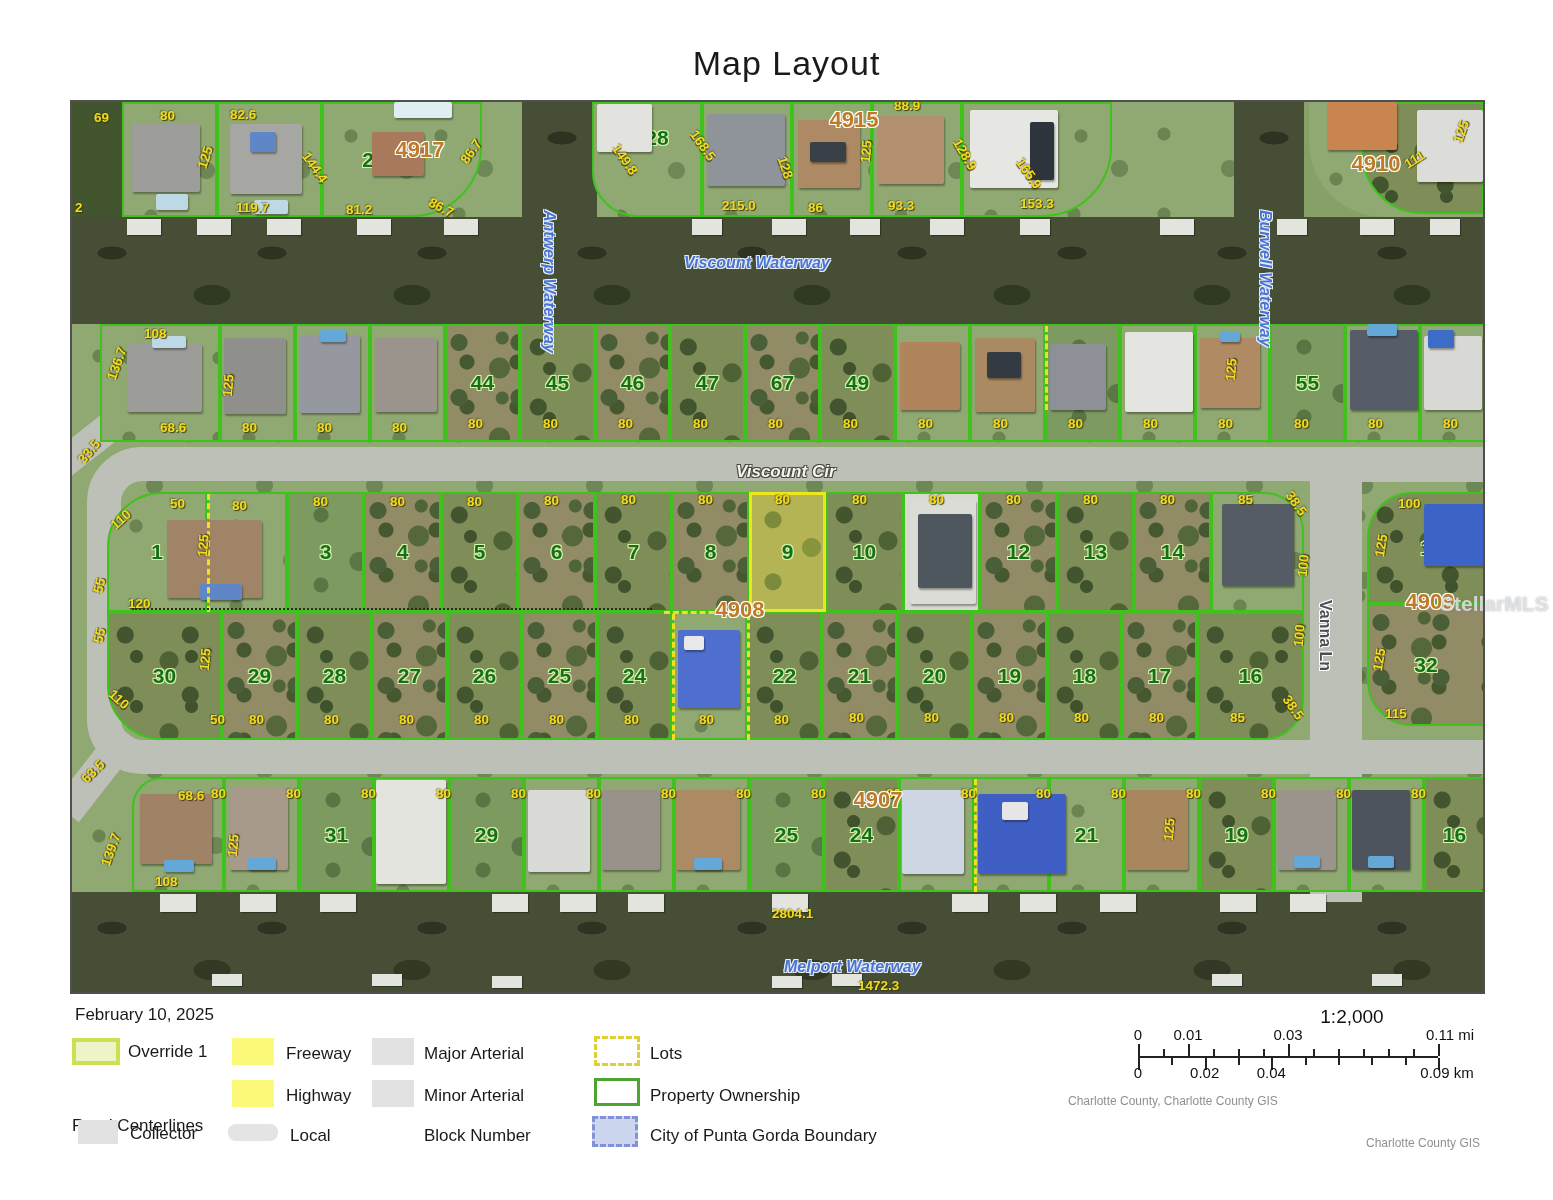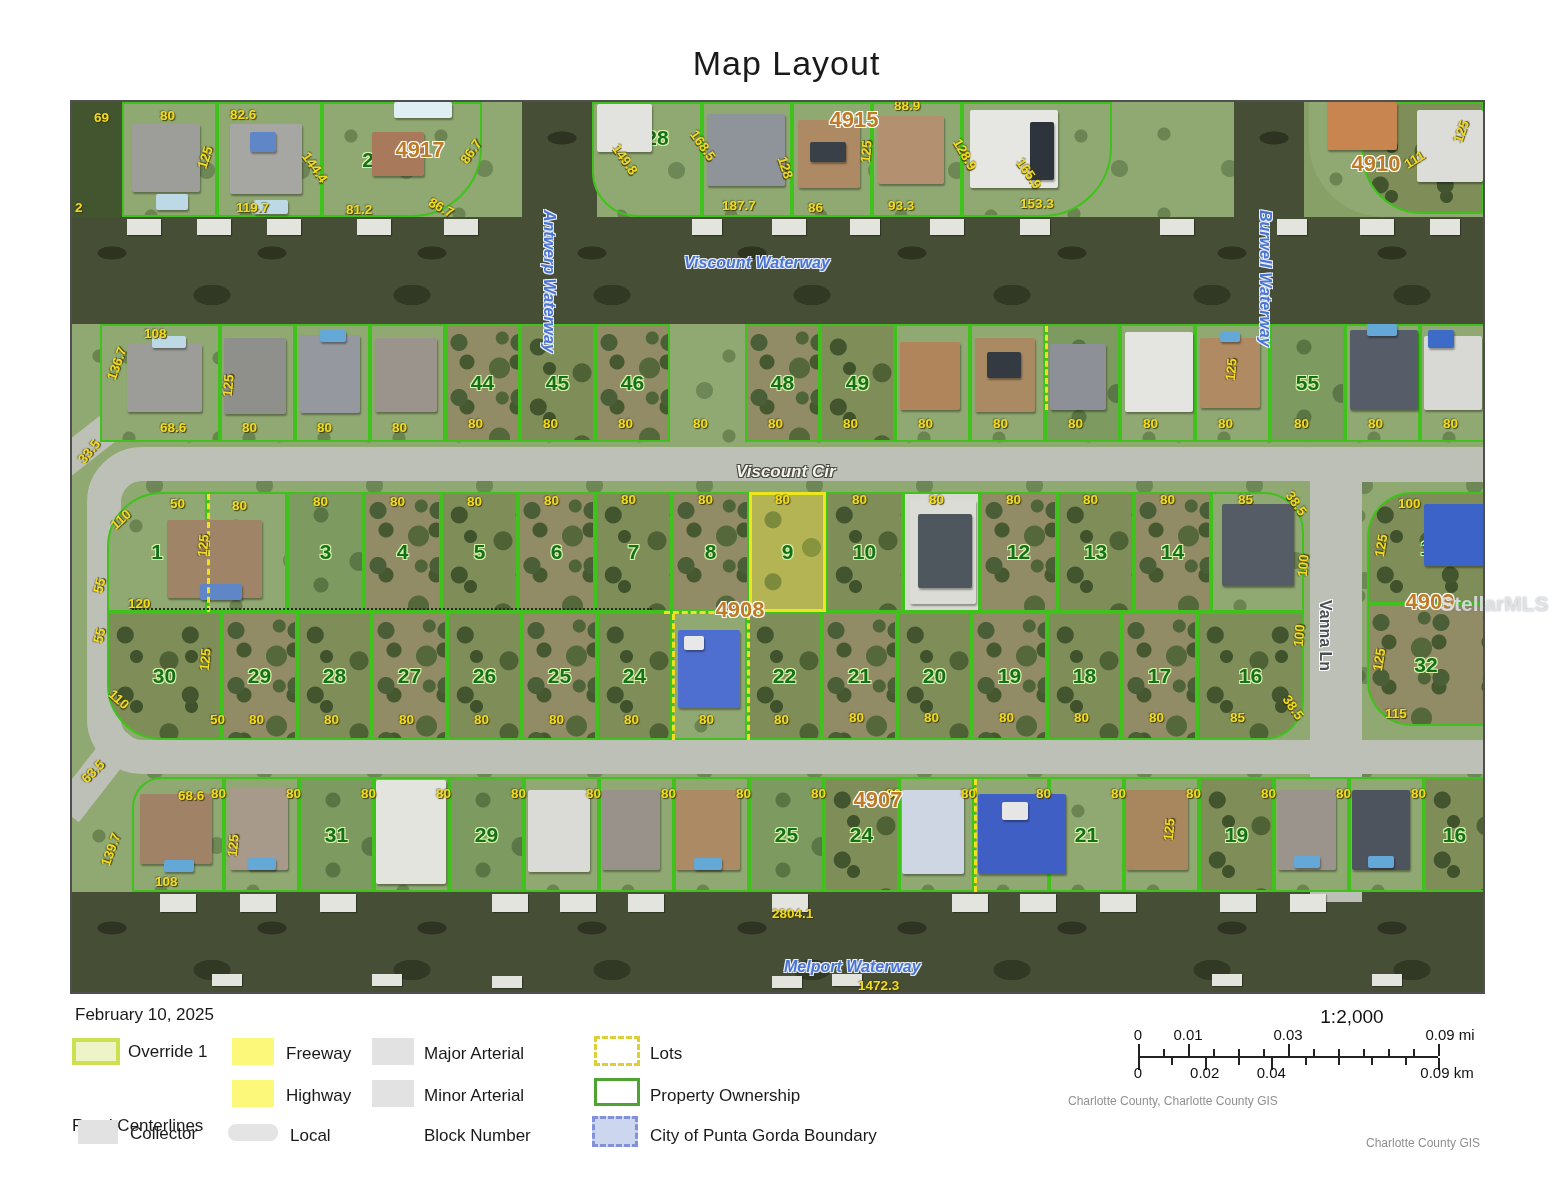--- a/index.html
+++ b/index.html
@@ -141,22 +141,25 @@
       </div>
       <div class="lot t-s" style="left: 373px; top: 222px; width: 75px; height: 118px;">
         <span class="lotnum">44</span>
       </div>
       <div class="lot t-s2" style="left: 448px; top: 222px; width: 75px; height: 118px;">
         <span class="lotnum">45</span>
       </div>
       <div class="lot t-s" style="left: 523px; top: 222px; width: 75px; height: 118px;">
         <span class="lotnum">46</span>
       </div>
+      <div class="lot t-s2" style="left: 598px; top: 222px; width: 75px; height: 118px;">
+        <span class="lotnum">47</span>
+      </div>
       <div class="lot t-s" style="left: 673px; top: 222px; width: 75px; height: 118px;">
-        <span class="lotnum">48</span>
+        <span class="lotnum">67</span>
       </div>
       <div class="lot t-s2" style="left: 748px; top: 222px; width: 75px; height: 118px;">
         <span class="lotnum">49</span>
       </div>
       <div class="lot t-g" style="left: 823px; top: 222px; width: 75px; height: 118px;">
         <span class="lotnum">50</span>
       </div>
       <div class="lot t-g" style="left: 898px; top: 222px; width: 75px; height: 118px;">
         <span class="lotnum">51</span>
       </div>
@@ -433,21 +436,21 @@
       <div class="dim" style="left: 122px; top: 48px; transform: rotate(-72deg);">125</div>
       <div class="dim" style="left: 226px; top: 58px; transform: rotate(55deg);">144.4</div>
       <div class="dim" style="left: 386px; top: 42px; transform: rotate(-55deg);">86.7</div>
       <div class="dim" style="left: 356px; top: 98px; transform: rotate(28deg);">86.7</div>
       <div class="dim" style="left: 164px; top: 98px;">119.7</div>
       <div class="dim" style="left: 274px; top: 100px;">81.2</div>
       <div class="dim" style="left: 536px; top: 50px; transform: rotate(55deg);">149.8</div>
       <div class="dim" style="left: 614px; top: 36px; transform: rotate(55deg);">168.5</div>
       <div class="dim" style="left: 822px; top: -4px;">88.9</div>
       <div class="dim" style="left: 702px; top: 58px; transform: rotate(72deg);">128</div>
-      <div class="dim" style="left: 650px; top: 96px;">187.7</div>
+      <div class="dim" style="left: 650px; top: 96px;">215.0</div>
       <div class="dim" style="left: 736px; top: 98px;">86</div>
       <div class="dim" style="left: 783px; top: 42px; transform: rotate(-85deg);">125</div>
       <div class="dim" style="left: 816px; top: 96px;">93.3</div>
       <div class="dim" style="left: 876px; top: 45px; transform: rotate(60deg);">128.9</div>
       <div class="dim" style="left: 940px; top: 64px; transform: rotate(55deg);">165.9</div>
       <div class="dim" style="left: 948px; top: 94px;">153.3</div>
       <div class="dim" style="left: 1378px; top: 22px; transform: rotate(-70deg);">125</div>
       <div class="dim" style="left: 1332px; top: 50px; transform: rotate(-32deg);">111</div>
       <div class="dim" style="left: 72px; top: 224px;">108</div>
       <div class="dim" style="left: 28px; top: 254px; transform: rotate(-70deg);">136.7</div>
@@ -610,18 +613,18 @@
     <div class="sb-tick" style="left: 1438px; top: 1058px; width: 2px; height: 12px;"></div>
     <div class="sb-tick" style="left: 1171.33px; top: 1058px; width: 2px; height: 7px;"></div>
     <div class="sb-tick" style="left: 1237.99px; top: 1058px; width: 2px; height: 7px;"></div>
     <div class="sb-tick" style="left: 1304.68px; top: 1058px; width: 2px; height: 7px;"></div>
     <div class="sb-tick" style="left: 1338.01px; top: 1058px; width: 2px; height: 7px;"></div>
     <div class="sb-tick" style="left: 1371.34px; top: 1058px; width: 2px; height: 7px;"></div>
     <div class="sb-tick" style="left: 1404.67px; top: 1058px; width: 2px; height: 7px;"></div>
     <div class="sb-lbl" style="left: 1138px; top: 1026px;">0</div>
     <div class="sb-lbl" style="left: 1188.01px; top: 1026px;">0.01</div>
     <div class="sb-lbl" style="left: 1288px; top: 1026px;">0.03</div>
-    <div class="sb-lbl" style="left: 1450px; top: 1026px;">0.09 mi</div>
+    <div class="sb-lbl" style="left: 1450px; top: 1026px;">0.11 mi</div>
     <div class="sb-lbl" style="left: 1138px; top: 1064px;">0</div>
     <div class="sb-lbl" style="left: 1204.66px; top: 1064px;">0.02</div>
     <div class="sb-lbl" style="left: 1271.32px; top: 1064px;">0.04</div>
     <div class="sb-lbl" style="left: 1447px; top: 1064px;">0.09 km</div>
   </div>
 
 </body></html>

